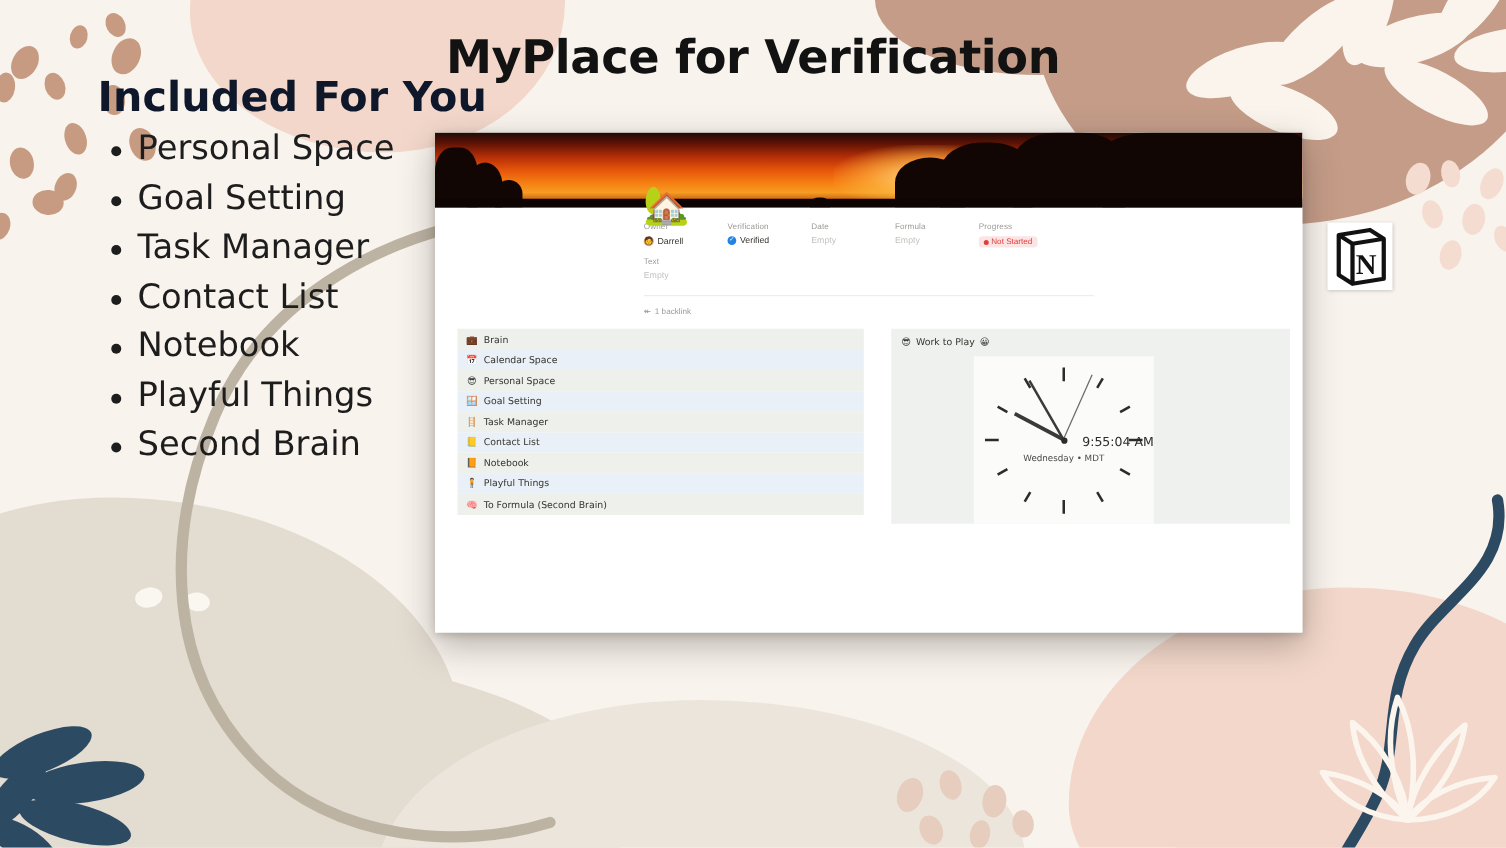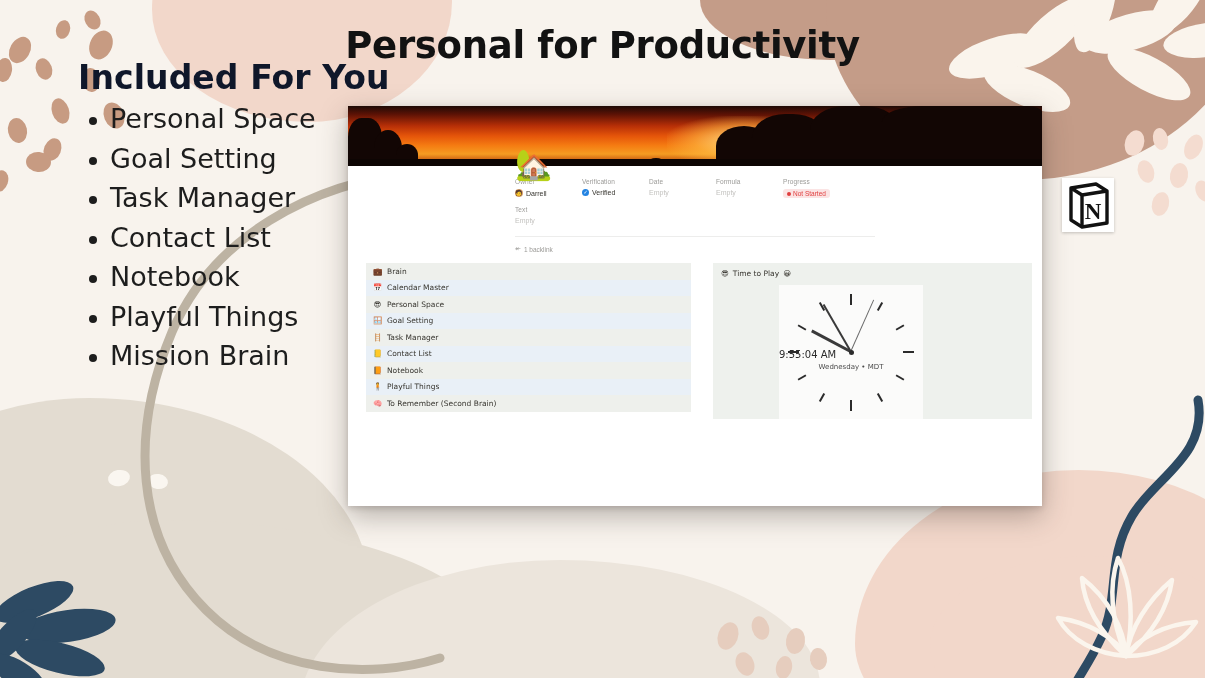--- a/index.html
+++ b/index.html
@@ -173,21 +173,21 @@
   .play-head{
     display:flex;align-items:center;gap:4px;padding:6px 0 0 8px;
     font-size:7.5px;color:#37352f;font-family:"DejaVu Sans", sans-serif;
   }
   .clock-card{
     position:absolute;left:66px;top:22px;width:144px;height:134px;background:#fbfbfa;
   }
   .clock-face{position:relative;width:100%;height:100%;}
   .tick{position:absolute;background:#2b2b2b;}
   .clock-time{
-    position:absolute;left:0;right:0;top:64px;text-align:left;
+    position:absolute;left:0;right:0;top:64px;text-align:right;
     font-size:10px;color:#2b2b2b;font-family:"DejaVu Sans", sans-serif;
   }
   .clock-sub{
     position:absolute;left:0;right:0;top:78px;text-align:center;
     font-size:7px;color:#4a4a4a;font-family:"DejaVu Sans", sans-serif;
   }
   .hand{position:absolute;background:#3a3a3a;transform-origin:50% 100%;}
   .hub{position:absolute;left:50%;top:50%;width:5px;height:5px;margin:-2.5px 0 0 -2.5px;border-radius:50%;background:#2b2b2b;}
 </style>
 </head>
@@ -274,32 +274,32 @@
       <g fill="none" stroke="#fbf5ed" stroke-width="4.5" stroke-linecap="round" stroke-linejoin="round">
         <path d="M74 108 C 60 74, 56 40, 66 10 C 80 36, 82 74, 74 108 Z"></path>
         <path d="M74 108 C 48 84, 32 58, 30 30 C 56 50, 72 80, 74 108 Z"></path>
         <path d="M74 108 C 100 86, 116 60, 120 32 C 96 52, 78 80, 74 108 Z"></path>
         <path d="M74 108 C 44 106, 18 92, 6 70 C 36 74, 64 90, 74 108 Z"></path>
         <path d="M74 108 C 104 108, 130 96, 144 74 C 114 76, 86 90, 74 108 Z"></path>
       </g>
     </svg>
   </div>
 
-  <div class="main-title">Personal for Productivity</div>
+  <div class="main-title">MyPlace for Verification</div>
 
   <div class="left-copy">
     <p class="copy-head">Included For You</p>
     <ul class="copy-list">
       <li><span>Personal Space</span></li>
       <li><span>Goal Setting</span></li>
       <li><span>Task Manager</span></li>
       <li><span>Contact List</span></li>
       <li><span>Notebook</span></li>
       <li><span>Playful Things</span></li>
-      <li><span>Mission Brain</span></li>
+      <li><span>Second Brain</span></li>
     </ul>
   </div>
 
   <div class="notion-logo">
     <svg width="52" height="54" viewBox="0 0 52 54">
       <path d="M9 10 L34 6 L45 13 L45 45 L20 49 L9 42 Z" fill="#ffffff" stroke="#111" stroke-width="3.4" stroke-linejoin="round"></path>
       <path d="M9 10 L20 17 L45 13" fill="none" stroke="#111" stroke-width="3.4" stroke-linejoin="round"></path>
       <path d="M20 17 L20 49" fill="none" stroke="#111" stroke-width="3.4"></path>
       <text x="31" y="41" font-family="'Liberation Serif', serif" font-size="23" font-weight="bold" fill="#111" text-anchor="middle">N</text>
     </svg>
@@ -380,21 +380,21 @@
 
       <div class="columns">
 
         <div class="col-left">
           <div class="dbrow">
             <span class="ic">💼</span>
             <span class="lbl">Brain</span>
           </div>
           <div class="dbrow">
             <span class="ic">📅</span>
-            <span class="lbl">Calendar Master</span>
+            <span class="lbl">Calendar Space</span>
           </div>
           <div class="dbrow">
             <span class="ic">😎</span>
             <span class="lbl">Personal Space</span>
           </div>
           <div class="dbrow">
             <span class="ic">🪟</span>
             <span class="lbl">Goal Setting</span>
           </div>
           <div class="dbrow">
@@ -408,28 +408,28 @@
           <div class="dbrow">
             <span class="ic">📙</span>
             <span class="lbl">Notebook</span>
           </div>
           <div class="dbrow">
             <span class="ic">🧍</span>
             <span class="lbl">Playful Things</span>
           </div>
           <div class="dbrow">
             <span class="ic">🧠</span>
-            <span class="lbl">To Remember (Second Brain)</span>
+            <span class="lbl">To Formula (Second Brain)</span>
           </div>
         </div>
 
         <div class="col-right">
           <div class="play-head">
             <span>😎</span>
-            <span>Time to Play</span>
+            <span>Work to Play</span>
             <span>😀</span>
           </div>
 
           <div class="clock-card">
             <div class="clock-face">
 
               <div class="tick" style="left:71px;top:9px;width:2px;height:11px;"></div>
               <div class="tick" style="left:100px;top:17px;width:2px;height:9px;transform:rotate(30deg);"></div>
               <div class="tick" style="left:120px;top:38px;width:2px;height:9px;transform:rotate(60deg);"></div>
               <div class="tick" style="left:124px;top:66px;width:11px;height:2px;"></div>

